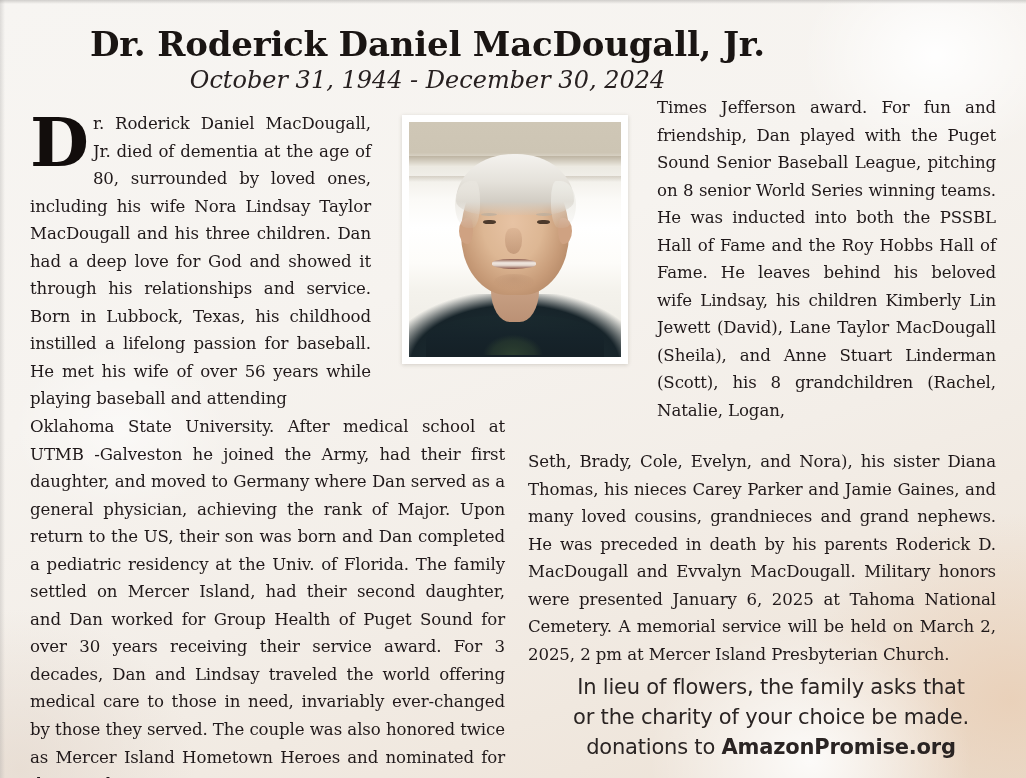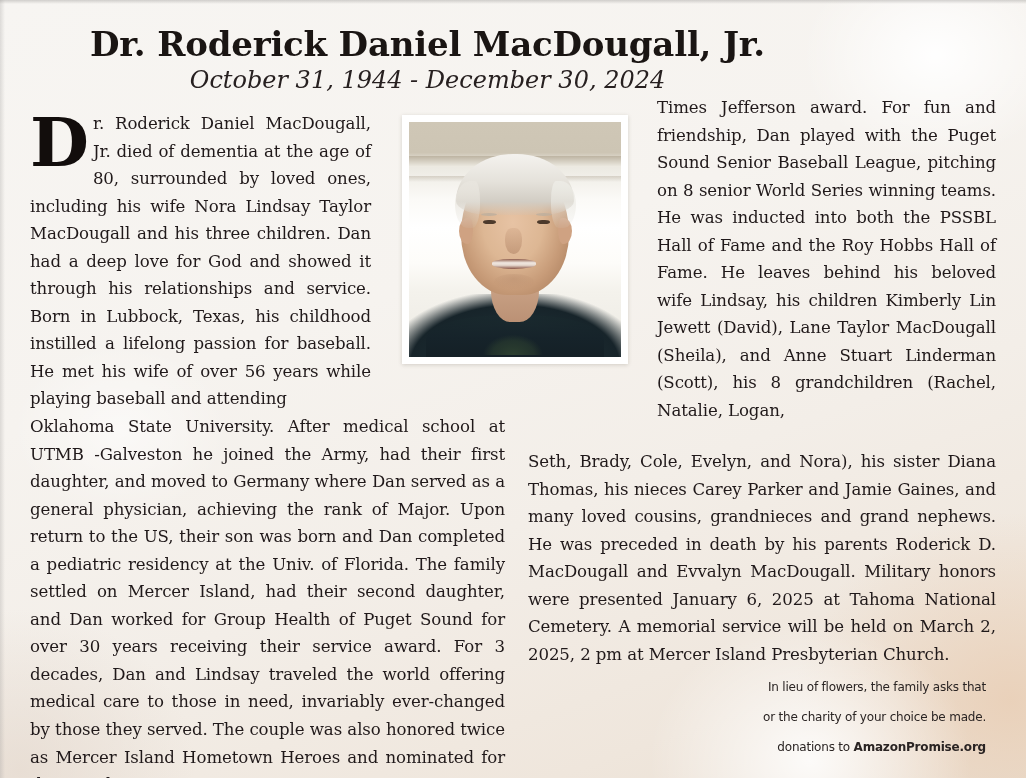--- a/index.html
+++ b/index.html
@@ -303,23 +303,23 @@
     margin-top: 35px;
   }
   .col-wide-right p { margin: 0; }
 
   
   .closing {
     position: absolute;
     left: 556px;
     top: 672px;
     width: 430px;
-    text-align: right;
+    text-align: center;
     font-family: "DejaVu Sans", "Liberation Sans", sans-serif;
-    font-size: 12px;
+    font-size: 21px;
     line-height: 30px;
     color: #2a2423;
     letter-spacing: -0.2px;
   }
   .closing .line { display: block; white-space: nowrap; }
   .closing .charity { font-weight: bold; }
 </style>
 </head>
 <body>
 

